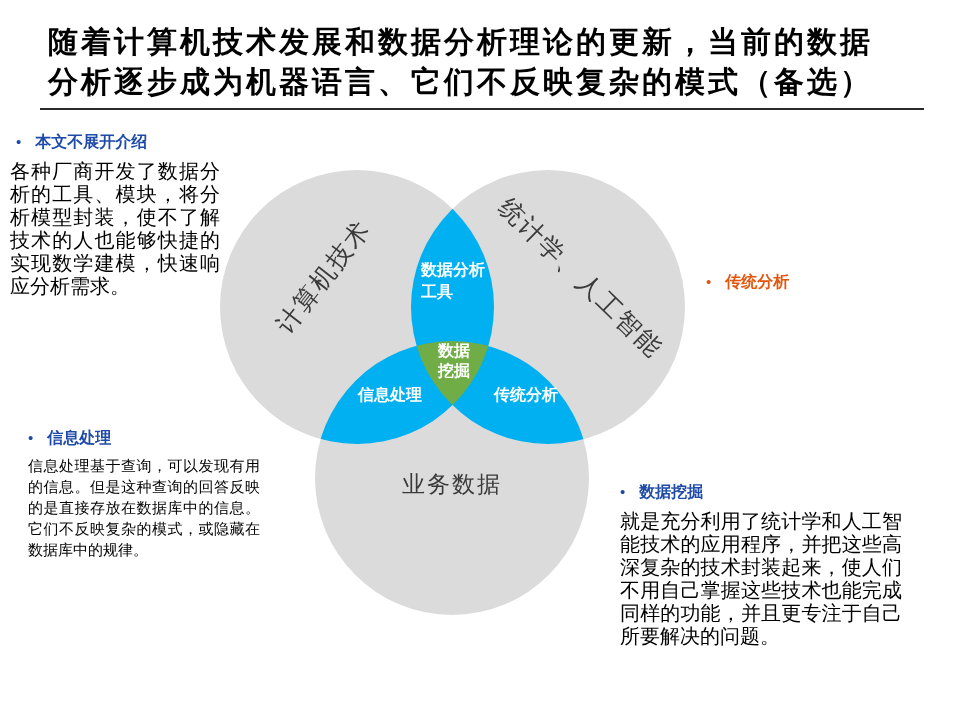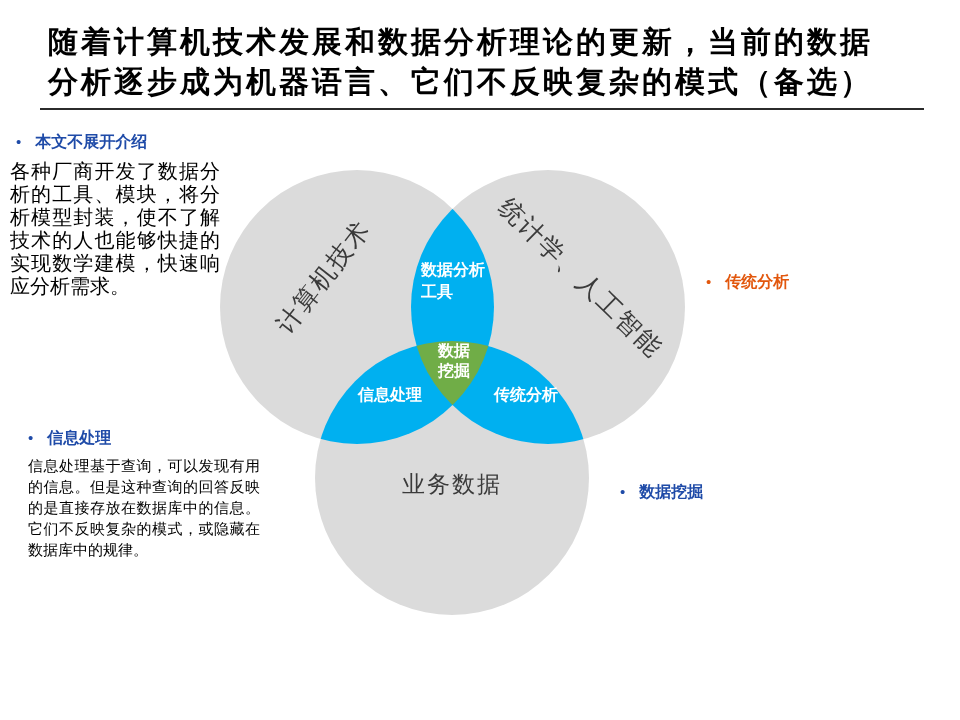--- a/index.html
+++ b/index.html
@@ -88,20 +88,21 @@
       <span class="bullet">•</span>
       <span>传统分析</span>
     </div>
   </div>
 
   <div class="section sec-mining">
     <div class="heading blue">
       <span class="bullet">•</span>
       <span>数据挖掘</span>
     </div>
+    <div class="body">就是充分利用了统计学和人工智能技术的应用程序，并把这些高深复杂的技术封装起来，使人们不用自己掌握这些技术也能完成同样的功能，并且更专注于自己所要解决的问题。</div>
   </div>
 
   <svg class="venn" viewBox="0 0 480 460">
     <defs>
       <clipPath id="clipA">
           <circle cx="142" cy="147" r="137"></circle>
         </clipPath>
       <clipPath id="clipB">
           <circle cx="333" cy="147" r="137"></circle>
         </clipPath>

